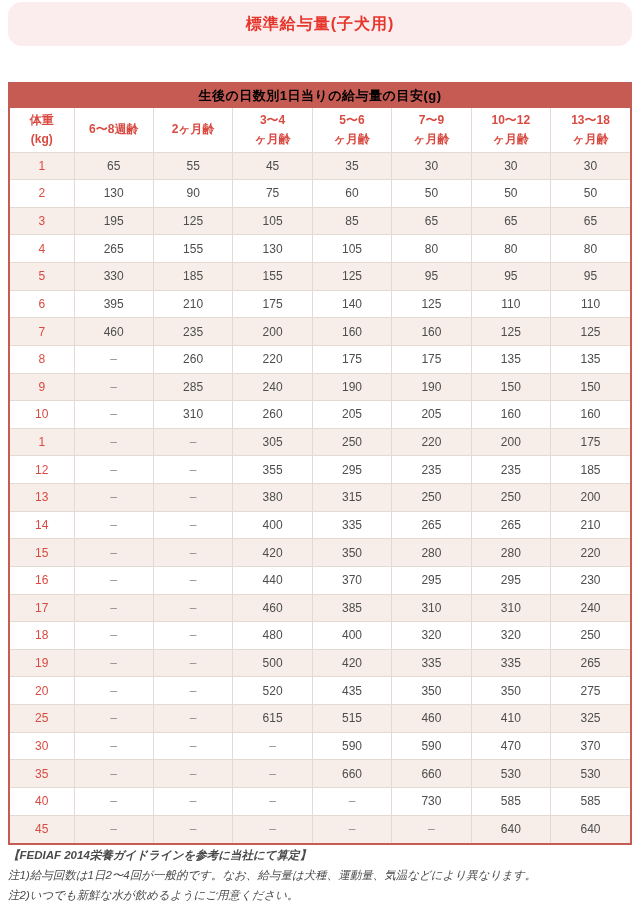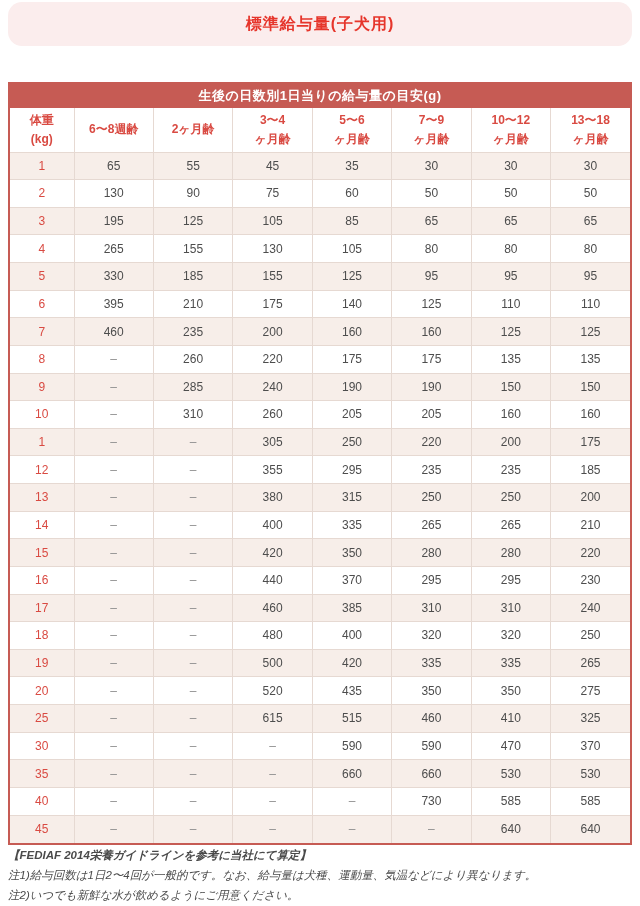--- a/index.html
+++ b/index.html
@@ -23,21 +23,21 @@
     letter-spacing: 1px;
   }
   .table-wrap {
     margin: 36px 8px 0;
     border: 2px solid var(--accent, #c65b54);
     background: #ffffff;
   }
   .table-caption {
     height: 24px;
     background: var(--accent, #c65b54);
-    color: #ffffff;
+    color: #000000;
     font-size: 13px;
     font-weight: bold;
     display: flex; align-items: center; justify-content: center;
     letter-spacing: 0.5px;
     text-align: right;
   }
   table {
     width: 100%;
     border-collapse: collapse;
     table-layout: fixed;

